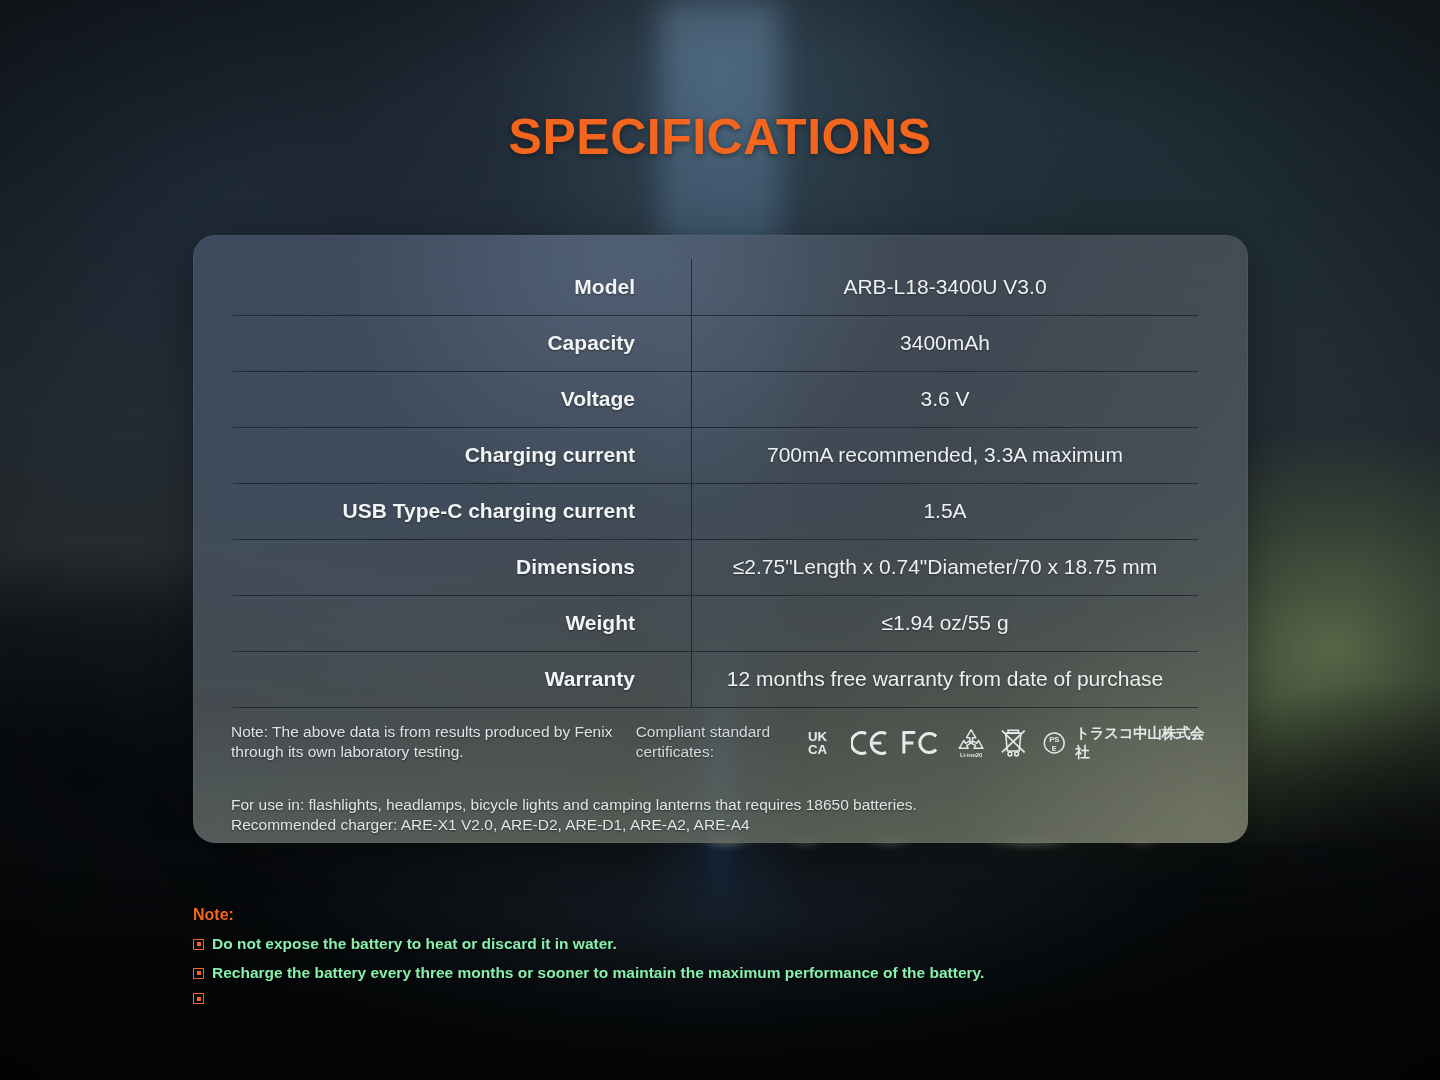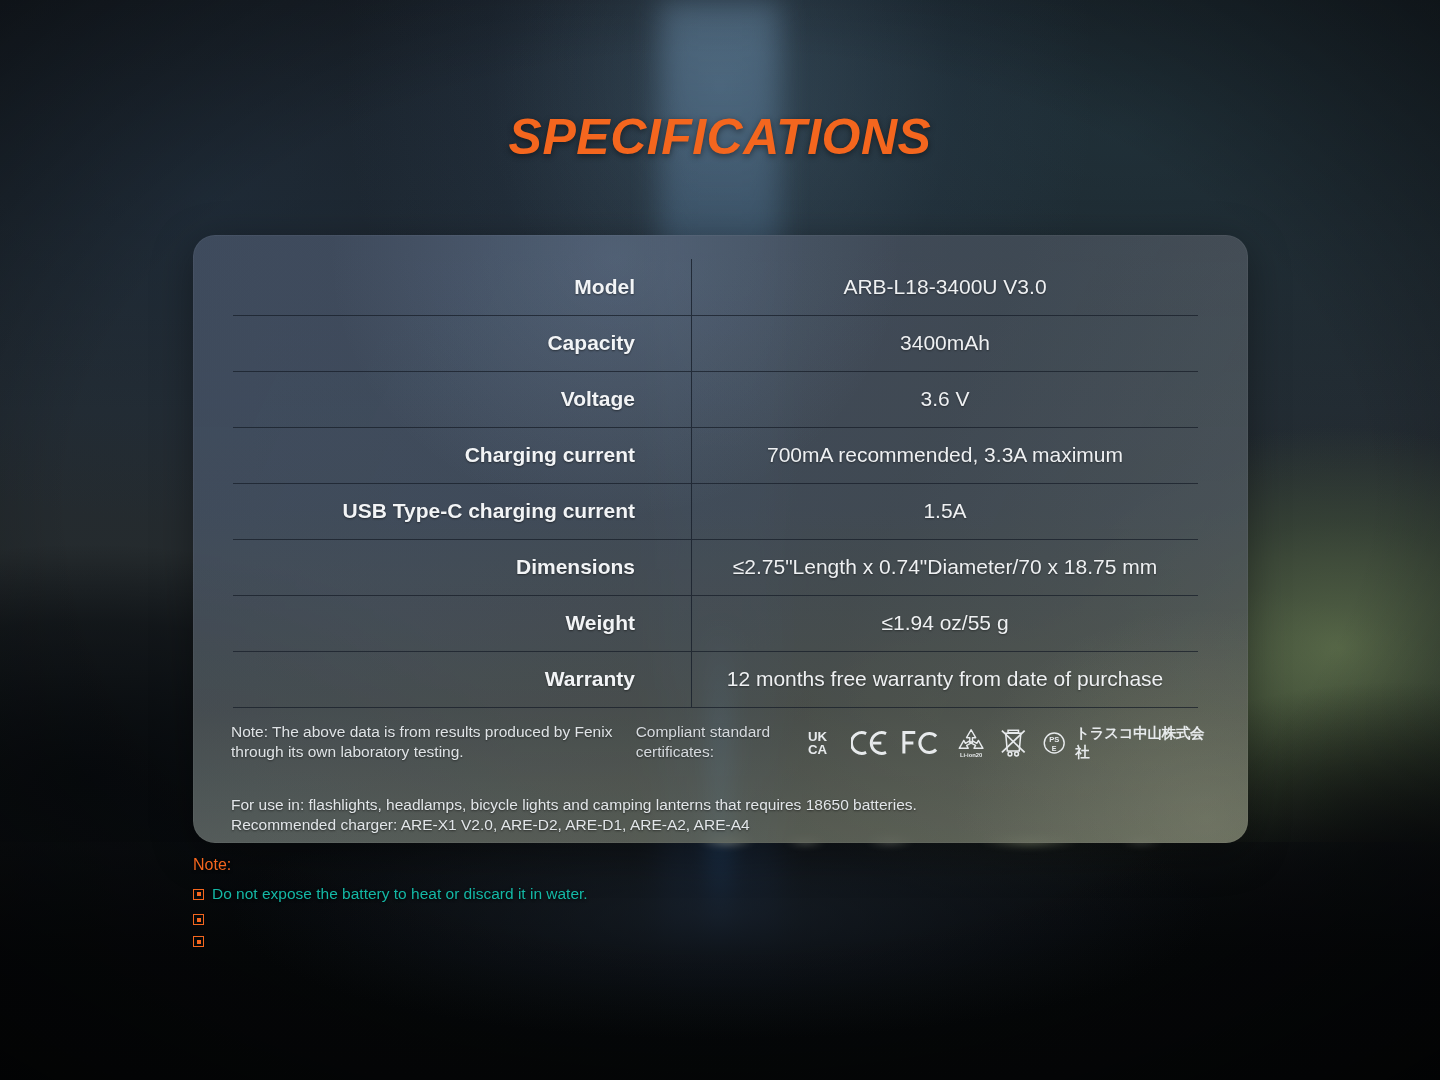--- a/index.html
+++ b/index.html
@@ -105,21 +105,20 @@
     position: absolute;
     top: 108px;
     left: 0;
     width: 1440px;
     text-align: center;
     font-size: 50px;
     font-weight: bold;
     letter-spacing: 0.5px;
     color: #f4661e;
     text-shadow: 0 2px 6px rgba(0,0,0,0.45);
-    font-style: italic;
   }
 
   
   .spec-card {
     position: absolute;
     left: 193px;
     top: 235px;
     width: 1055px;
     height: 608px;
     border-radius: 22px;
@@ -227,35 +226,36 @@
     font-size: 15.5px;
     line-height: 1.30;
     color: #e2e6e9;
     text-shadow: 0 1px 2px rgba(0,0,0,0.5);
   }
 
   
   .bottom-notes {
     position: absolute;
     left: 193px;
-    top: 856px;
+    top: 906px;
     width: 1000px;
+    font-weight: bold;
   }
   .bottom-notes-title {
     font-size: 16px;
     color: #f4661e;
     margin-bottom: 11px;
     text-shadow: 0 1px 3px rgba(0,0,0,0.75);
   }
   .bn-item {
     display: flex;
     align-items: center;
     margin-bottom: 11px;
     font-size: 15.5px;
-    color: #14b8a6;
+    color: #86efac;
     text-shadow: 0 1px 3px rgba(0,0,0,0.85);
   }
   .bn-bullet {
     width: 11px;
     height: 11px;
     flex: 0 0 11px;
     margin-right: 8px;
     border: 1px solid #f4661e;
     background:
       linear-gradient(#f4661e, #f4661e) center/4px 4px no-repeat;
@@ -381,19 +381,20 @@
 
   <div class="bottom-notes">
     <div class="bottom-notes-title">Note:</div>
 
     <div class="bn-item">
       <span class="bn-bullet"></span>
       <span>Do not expose the battery to heat or discard it in water.</span>
     </div>
     <div class="bn-item">
       <span class="bn-bullet"></span>
+      <span>Recharge the battery every three months or sooner to maintain the maximum performance of the battery.</span>
     </div>
     <div class="bn-item">
       <span class="bn-bullet"></span>
     </div>
   </div>
 
 </div>
 
 </body></html>

